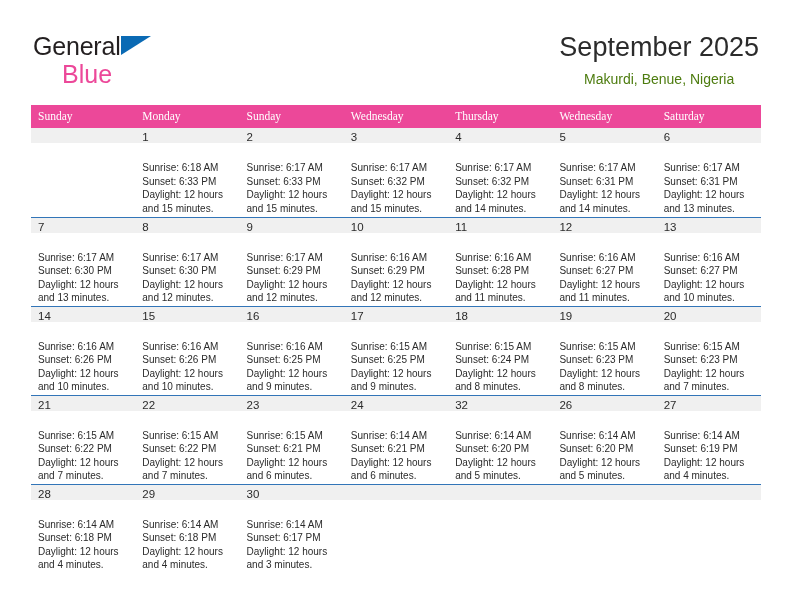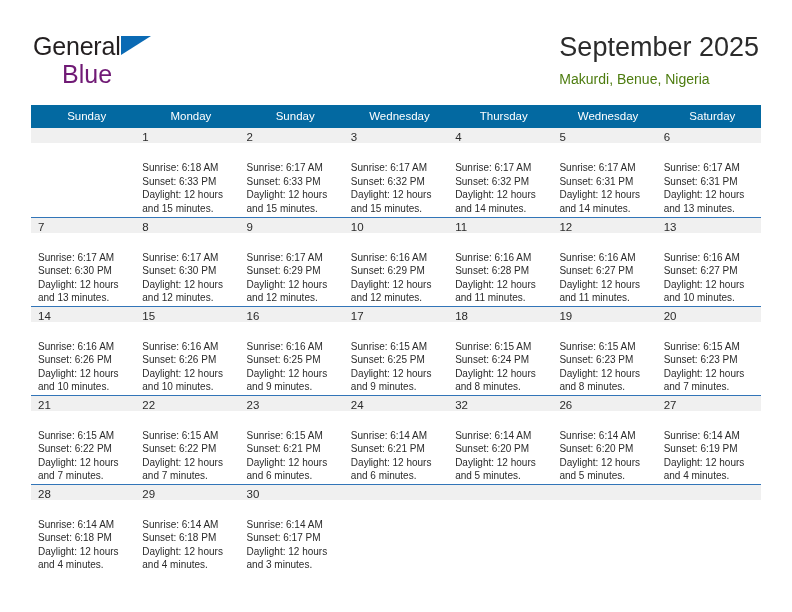--- a/index.html
+++ b/index.html
@@ -56,30 +56,30 @@
     margin-top: 4px;
     width: 0;
     height: 0;
     border-left: 30px solid #0a6ab4;
     border-bottom: 19px solid transparent;
   }
   .brand-row2 {
     margin-top: 1px;
     margin-left: 29px;
     font-size: 25px;
-    color: #701a75;
+    color: #ec4899;
     line-height: 26px;
     white-space: nowrap;
   }
 
   .title-block {
     position: absolute;
     right: 33px;
     top: 30px;
-    text-align: left;
+    text-align: center;
   }
   .cal-title {
     font-size: 27px;
     color: #2b2b2b;
     line-height: 34px;
     white-space: nowrap;
   }
   .cal-subtitle {
     margin-top: 6px;
     font-size: 14px;
@@ -92,28 +92,29 @@
   .calendar {
     position: absolute;
     left: 31px;
     top: 105px;
     width: 730px;
     border-collapse: collapse;
     table-layout: fixed;
   }
 
   .calendar th {
-    background: #0369a1;
+    background: #ec4899;
     color: #ffffff;
     font-size: 11.5px;
     font-weight: normal;
-    text-align: center;
+    text-align: left;
     padding: 5px 0 6px 7px;
     height: 12px;
     border: none;
+    font-family: Liberation Serif, serif;
   }
 
   .calendar td {
     vertical-align: top;
     padding: 0;
     border-top: 1px solid #3275b8;
     height: 89px;
     box-sizing: border-box;
   }
   .calendar tr.week-row:first-child td {

